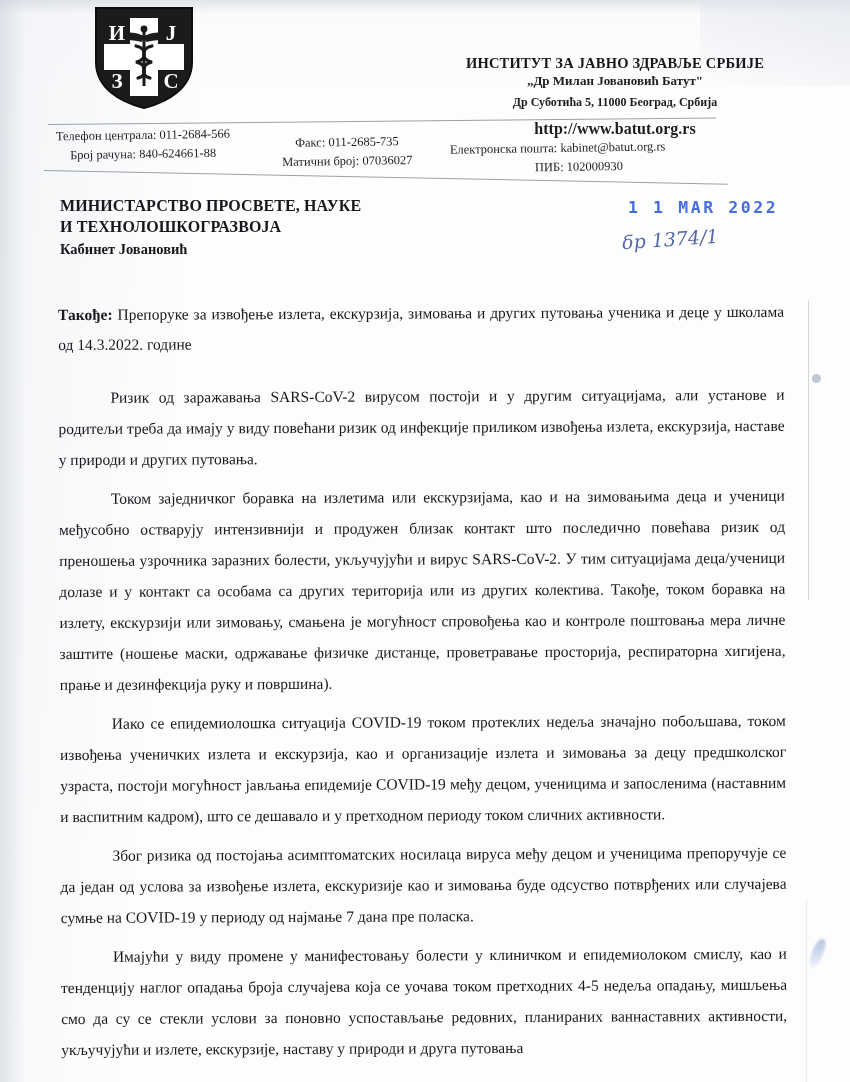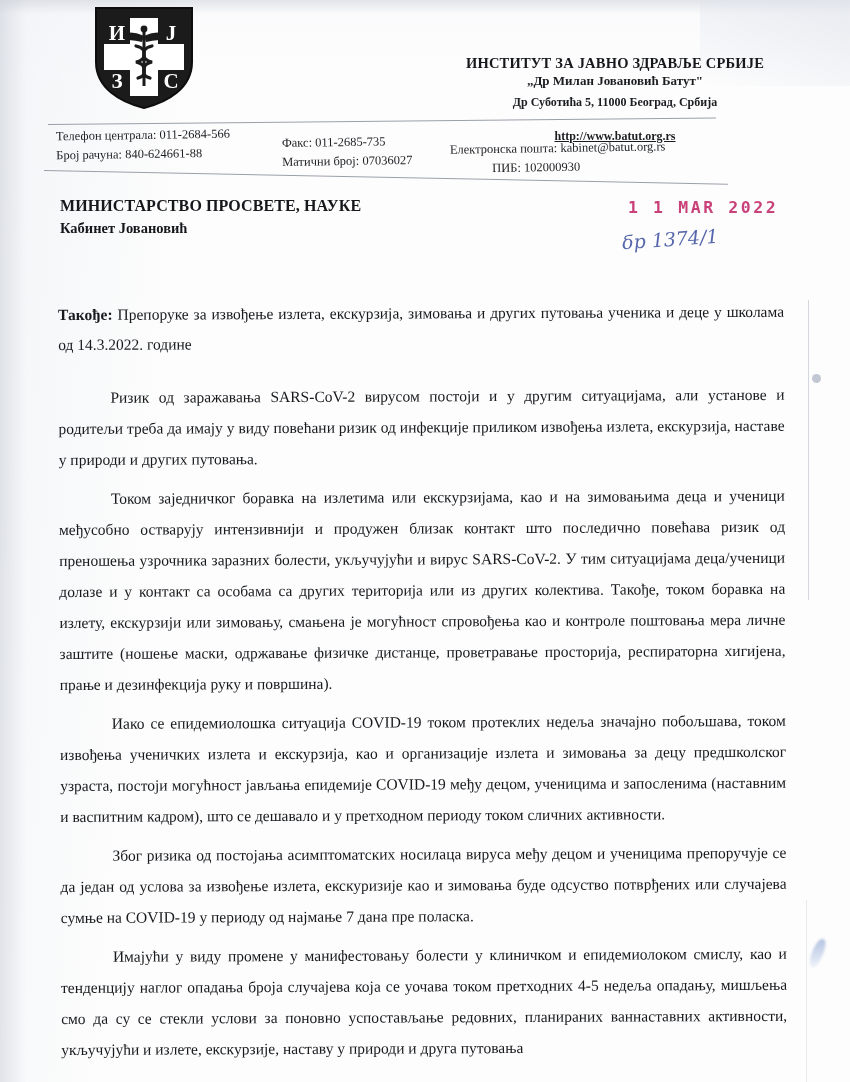--- a/index.html
+++ b/index.html
@@ -96,41 +96,41 @@
     margin-top: 1px;
   }
   .org-addr {
     font-weight: bold;
     font-size: 12px;
     color: #1b1d21;
     margin-top: 7px;
   }
   .org-url {
     font-weight: bold;
-    font-size: 12px;
+    font-size: 16px;
     color: #1b1d21;
-    margin-top: 19px;
-    text-decoration: underline;
+    margin-top: 10px;
   }
 
   
   .rule {
     position: absolute;
     height: 1px;
     background: #9aa0aa;
     z-index: 5;
     transform-origin: left center;
   }
   .contact-strip {
     position: absolute;
     left: 0;
     top: 126px;
     width: 704px;
     height: 48px;
     z-index: 6;
+    text-align: center;
   }
   .contact-col {
     position: absolute;
     font-size: 12.5px;
     line-height: 1.55;
     color: #1c1e22;
     white-space: nowrap;
   }
   .c1 { left: 56px;  top: 0px;  transform: rotate(-0.9deg); }
   .c2 { left: 282px; top: 7px;  transform: rotate(-0.9deg); }
@@ -157,21 +157,21 @@
     color: #15171b;
     margin-top: 2px;
   }
 
   
   .stamp {
     position: absolute;
     left: 628px;
     top: 198px;
     z-index: 6;
-    color: #be185d;
+    color: #1d4ed8;
     font-family: "DejaVu Sans Mono", monospace;
     font-size: 16.5px;
     letter-spacing: 2.6px;
     font-weight: bold;
     opacity: 0.82;
   }
   .handwriting {
     position: absolute;
     left: 622px;
     top: 228px;
@@ -282,20 +282,21 @@
       <div class="contact-line">Матични број: 07036027</div>
     </div>
     <div class="contact-col c3">
       <div class="contact-line">Електронска пошта: kabinet@batut.org.rs</div>
       <div class="contact-line">ПИБ: 102000930</div>
     </div>
   </div>
 
   <div class="recipient">
     <div class="recipient-line">МИНИСТАРСТВО ПРОСВЕТЕ, НАУКЕ</div>
+    <div class="recipient-line">И ТЕХНОЛОШКОГРАЗВОЈА</div>
     <div class="recipient-sub">Кабинет Јовановић</div>
   </div>
 
   <div class="stamp">1 1 MAR 2022</div>
   <div class="handwriting">бр 1374/1</div>
 
   <div class="body-area skewed">
 
     <div class="subject">
       <b>Такође:</b><span> Препоруке за извођење излета, екскурзија, зимовања и других путовања ученика и деце у школама од 14.3.2022. године</span>

